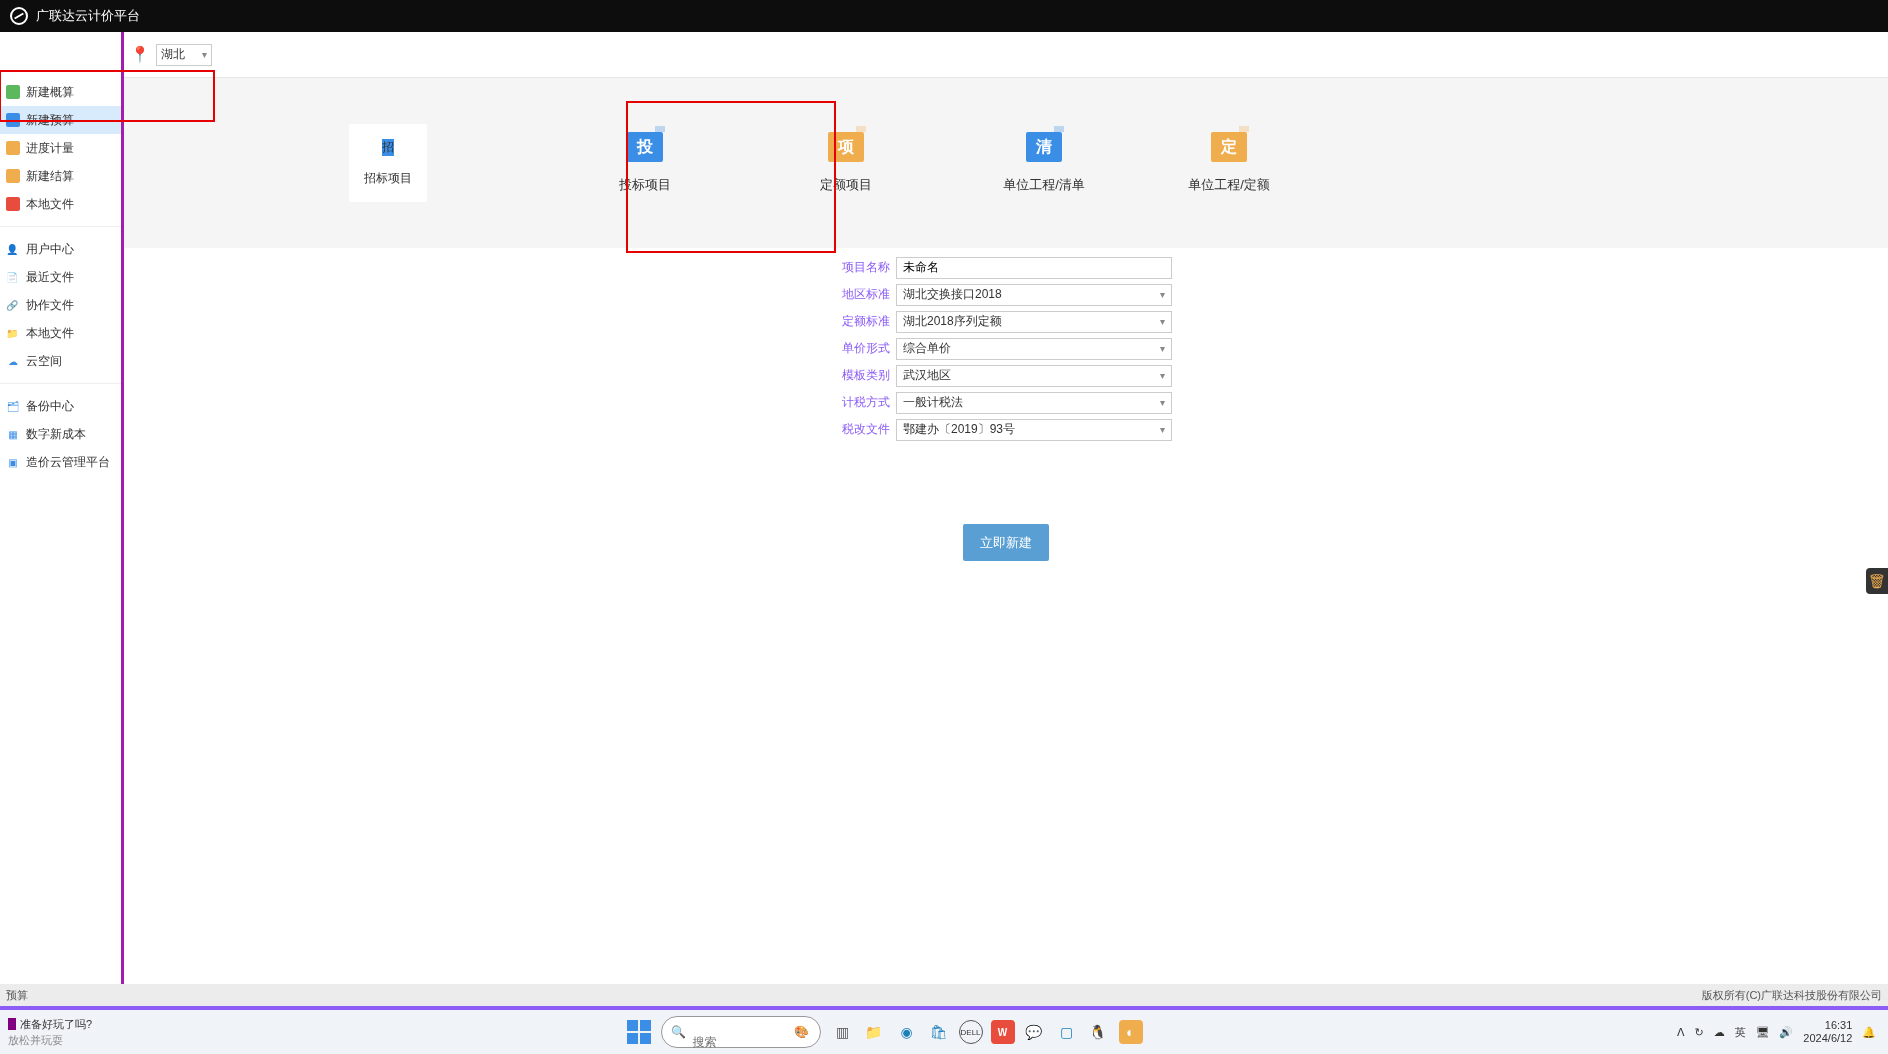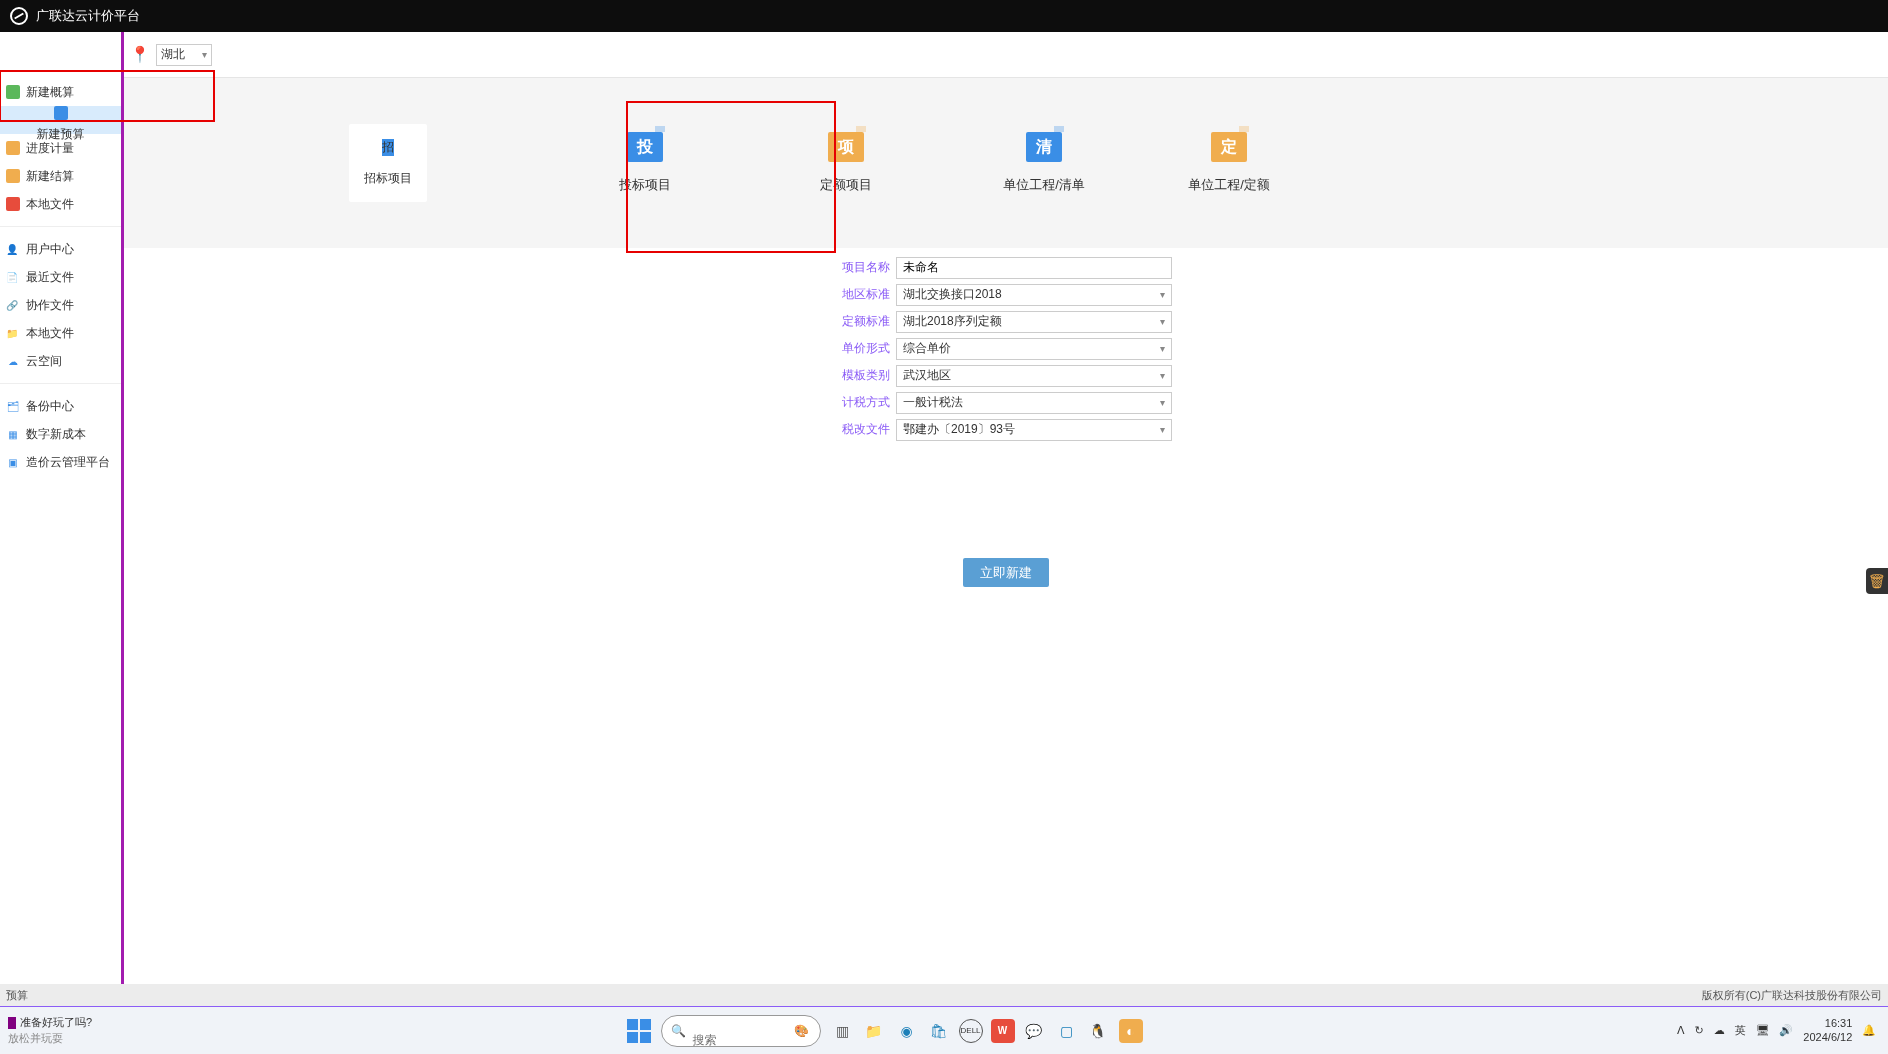--- a/index.html
+++ b/index.html
@@ -15,21 +15,21 @@
     .region-row { height: 46px; display: flex; align-items: center; padding-left: 130px; border-bottom: 1px solid #e5e5e5; background: #fff; gap: 6px; }
     .pin-icon { color: #2b7fd0; font-size: 16px; }
     .region-select { width: 56px; height: 22px; border: 1px solid #ccc; background: #fff; font-size: 12px; padding: 0 4px; position: relative; display: flex; align-items: center; justify-content: space-between; }
     .region-select .chev { color: #888; font-size: 10px; }
     
     
     .main { display: flex; position: absolute; top: 32px; bottom: 48px; left: 0; right: 0; }
     .sidebar { width: 124px; background: #fff; border-right: 3px solid #a21caf; padding-top: 46px; position: absolute; top:0; bottom:0; left:0; }
     .sidebar-inner { display: flex; flex-direction: column; }
     .sidebar-item { display: flex; align-items: center; height: 28px; padding: 0 6px 0 6px; cursor: pointer; gap: 6px; font-size: 12px; color: #333; }
-    .sidebar-item.active { background: #d8ebfc; flex-direction: column; }
+    .sidebar-item.active { background: #d8ebfc; }
     .sidebar-divider { height: 1px; background: #eee; margin: 8px 0; }
     .sb-icon { width: 14px; height: 14px; display: inline-flex; align-items: center; justify-content: center; border-radius: 2px; font-size: 10px; color: #fff; flex-shrink: 0; }
     .sb-icon.green { background: #5cb85c; } .sb-icon.blue { background: #3a8ee6; } .sb-icon.orange { background: #f0ad4e; }
     .sb-icon.red { background: #e74c3c; } .sb-icon.user { background: none; color: #5a9fd4; }
     .sb-icon.cblue { background: none; color: #3a8ee6; }
     
     
     .content { margin-left: 124px; margin-top: 46px; flex: 1; position: absolute; left:0; right:0; top:0; bottom:0; padding-top: 0; background: #fff; overflow: hidden; }
     
     
@@ -46,30 +46,30 @@
     .hl1 { top: -6px; left: -1px; width: 216px; height: 52px; z-index: 20; }
     .hl2 { top: 100px; left: 502px; width: 210px; height: 152px; z-index: 20; }
     
     
     .form-area { padding-top: 6px; display: flex; flex-direction: column; align-items: center; }
     .form-row { display: flex; align-items: center; height: 27px; }
     .form-label { width: 50px; text-align: right; margin-right: 6px; font-size: 12px; color: #8b5cf6; }
     .form-input { width: 276px; height: 22px; border: 1px solid #ccc; padding: 0 6px; font-size: 12px; background: #fff; }
     .form-select { width: 276px; height: 22px; border: 1px solid #ccc; padding: 0 6px; font-size: 12px; background: #fff; display: flex; align-items: center; justify-content: space-between; }
     .form-select .chev { color: #888; font-size: 10px; }
-    .create-btn { margin-top: 115px; width: 86px; height: 29px; background: #5a9fd4; color: #fff; border: none; border-radius: 2px; font-size: 13px; cursor: pointer; }
+    .create-btn { margin-top: 81px; width: 86px; height: 37px; background: #5a9fd4; color: #fff; border: none; border-radius: 2px; font-size: 13px; cursor: pointer; }
     
     
     .footer-status { position: fixed; bottom: 48px; left: 0; right: 0; height: 18px; background: #ececec; display: flex; justify-content: space-between; align-items: center; padding: 11px 6px; font-size: 11px; color: #555; }
     
     
     .side-tab { position: fixed; right: 0; top: 568px; width: 22px; height: 26px; background: #333; border-radius: 4px 0 0 4px; display: flex; align-items: center; justify-content: center; color: #f0ad4e; font-size: 14px; }
     
     
-    .taskbar { position: fixed; bottom: 0; left: 0; right: 0; height: 48px; background: #f0f3f8; border-top: 1px solid #8b5cf6; display: flex; align-items: center; }
+    .taskbar { position: fixed; bottom: 0; left: 0; right: 0; height: 48px; background: #f0f3f8; border-top: 4px solid #8b5cf6; display: flex; align-items: center; }
     .tb-left { display: flex; flex-direction: column; padding-left: 8px; font-size: 11px; gap: 1px; }
     .tb-left .line1 { display: flex; align-items: center; gap: 4px; }
     .tb-left .dot { width: 8px; height: 12px; background: purple; }
     .tb-center { flex: 1; display: flex; align-items: center; justify-content: center; gap: 10px; }
     .tb-search { display: flex; align-items: center; height: 32px; border: 1px solid #999; border-radius: 16px; background: #fff; padding: 0 10px; width: 160px; gap: 6px; }
     .tb-search .sicon { color: #555; }
     .tb-apps { display: flex; gap: 8px; }
     .tb-app { width: 24px; height: 24px; border-radius: 4px; display: flex; align-items: center; justify-content: center; font-size: 14px; }
     .tb-right { display: flex; align-items: center; gap: 10px; padding-right: 12px; font-size: 11px; }
     .tb-clock { display: flex; flex-direction: column; align-items: flex-end; line-height: 1.2; }

